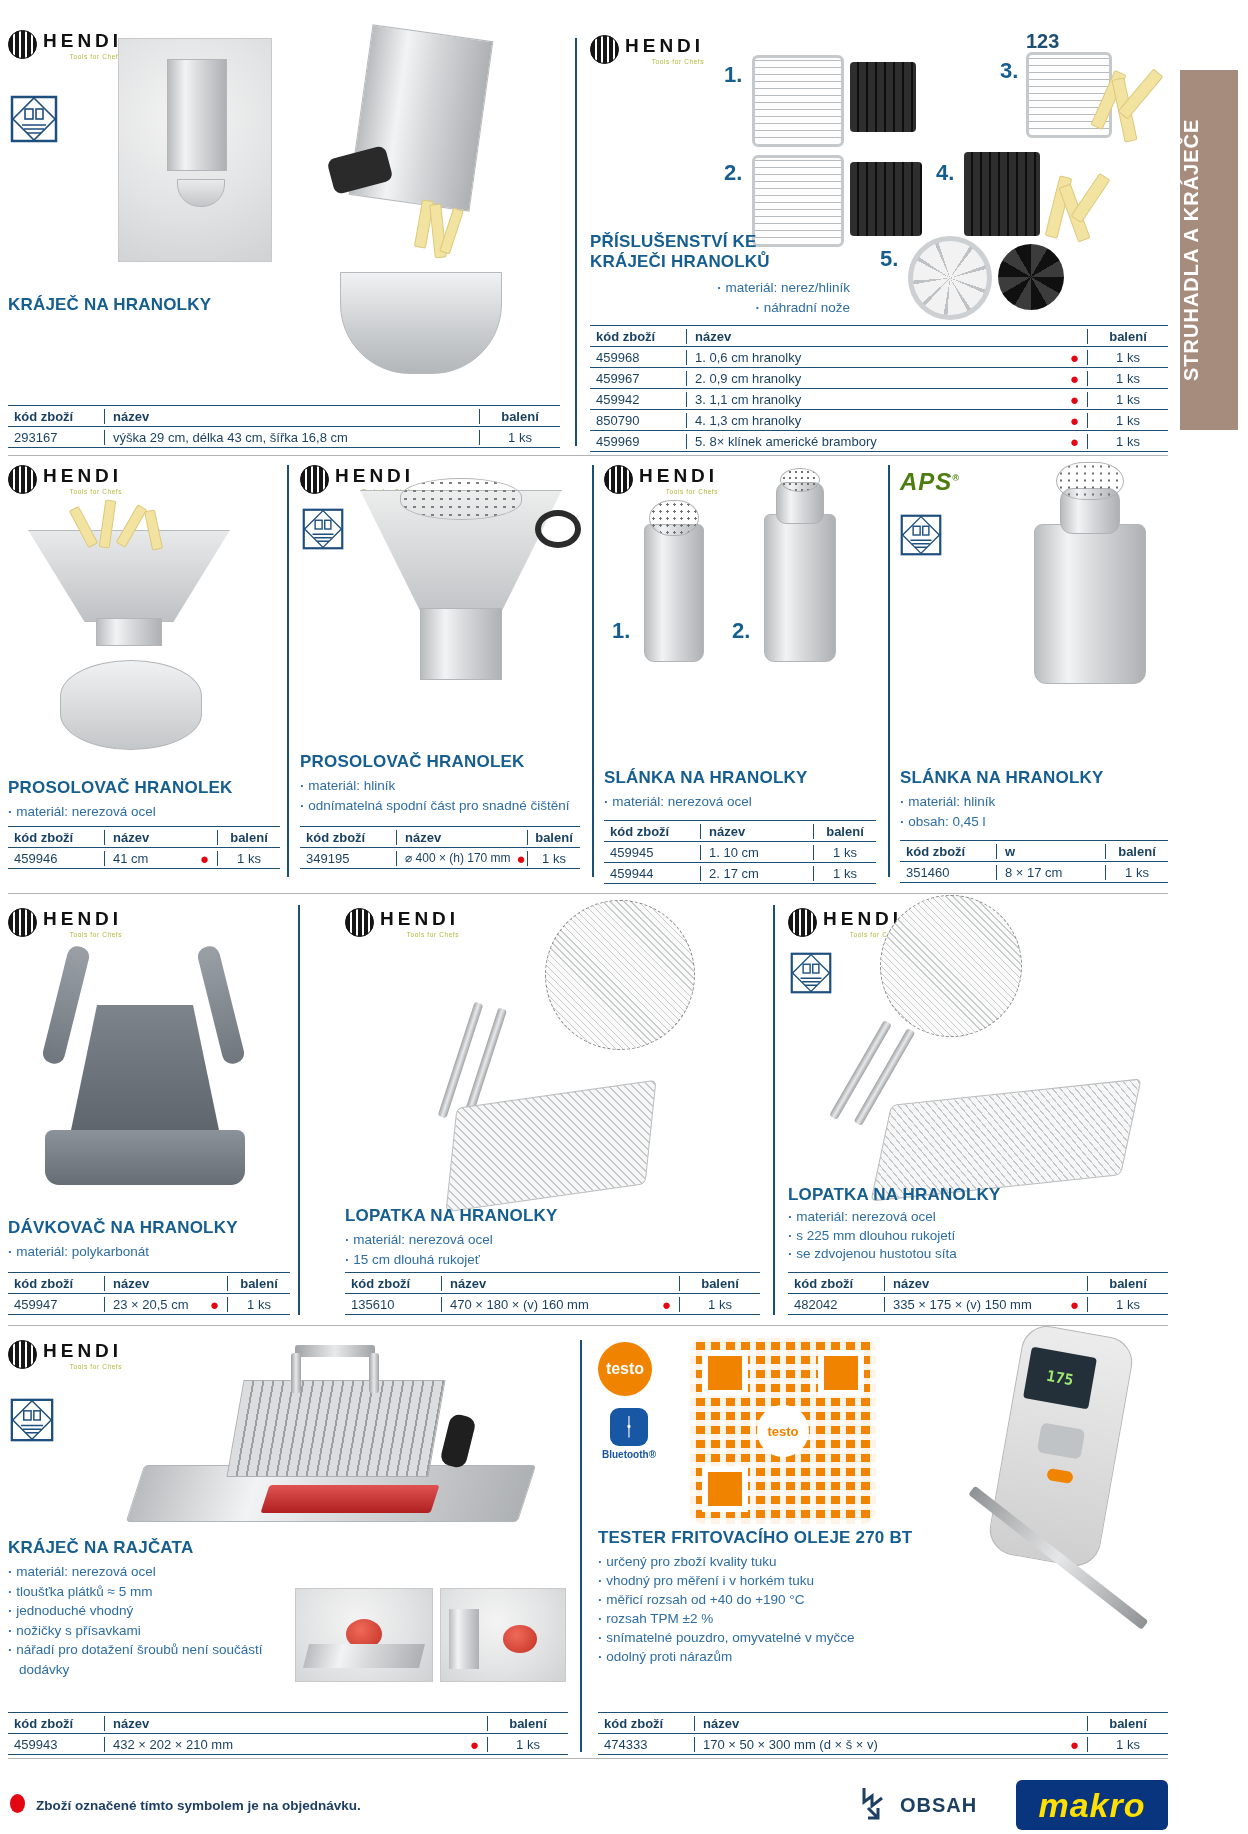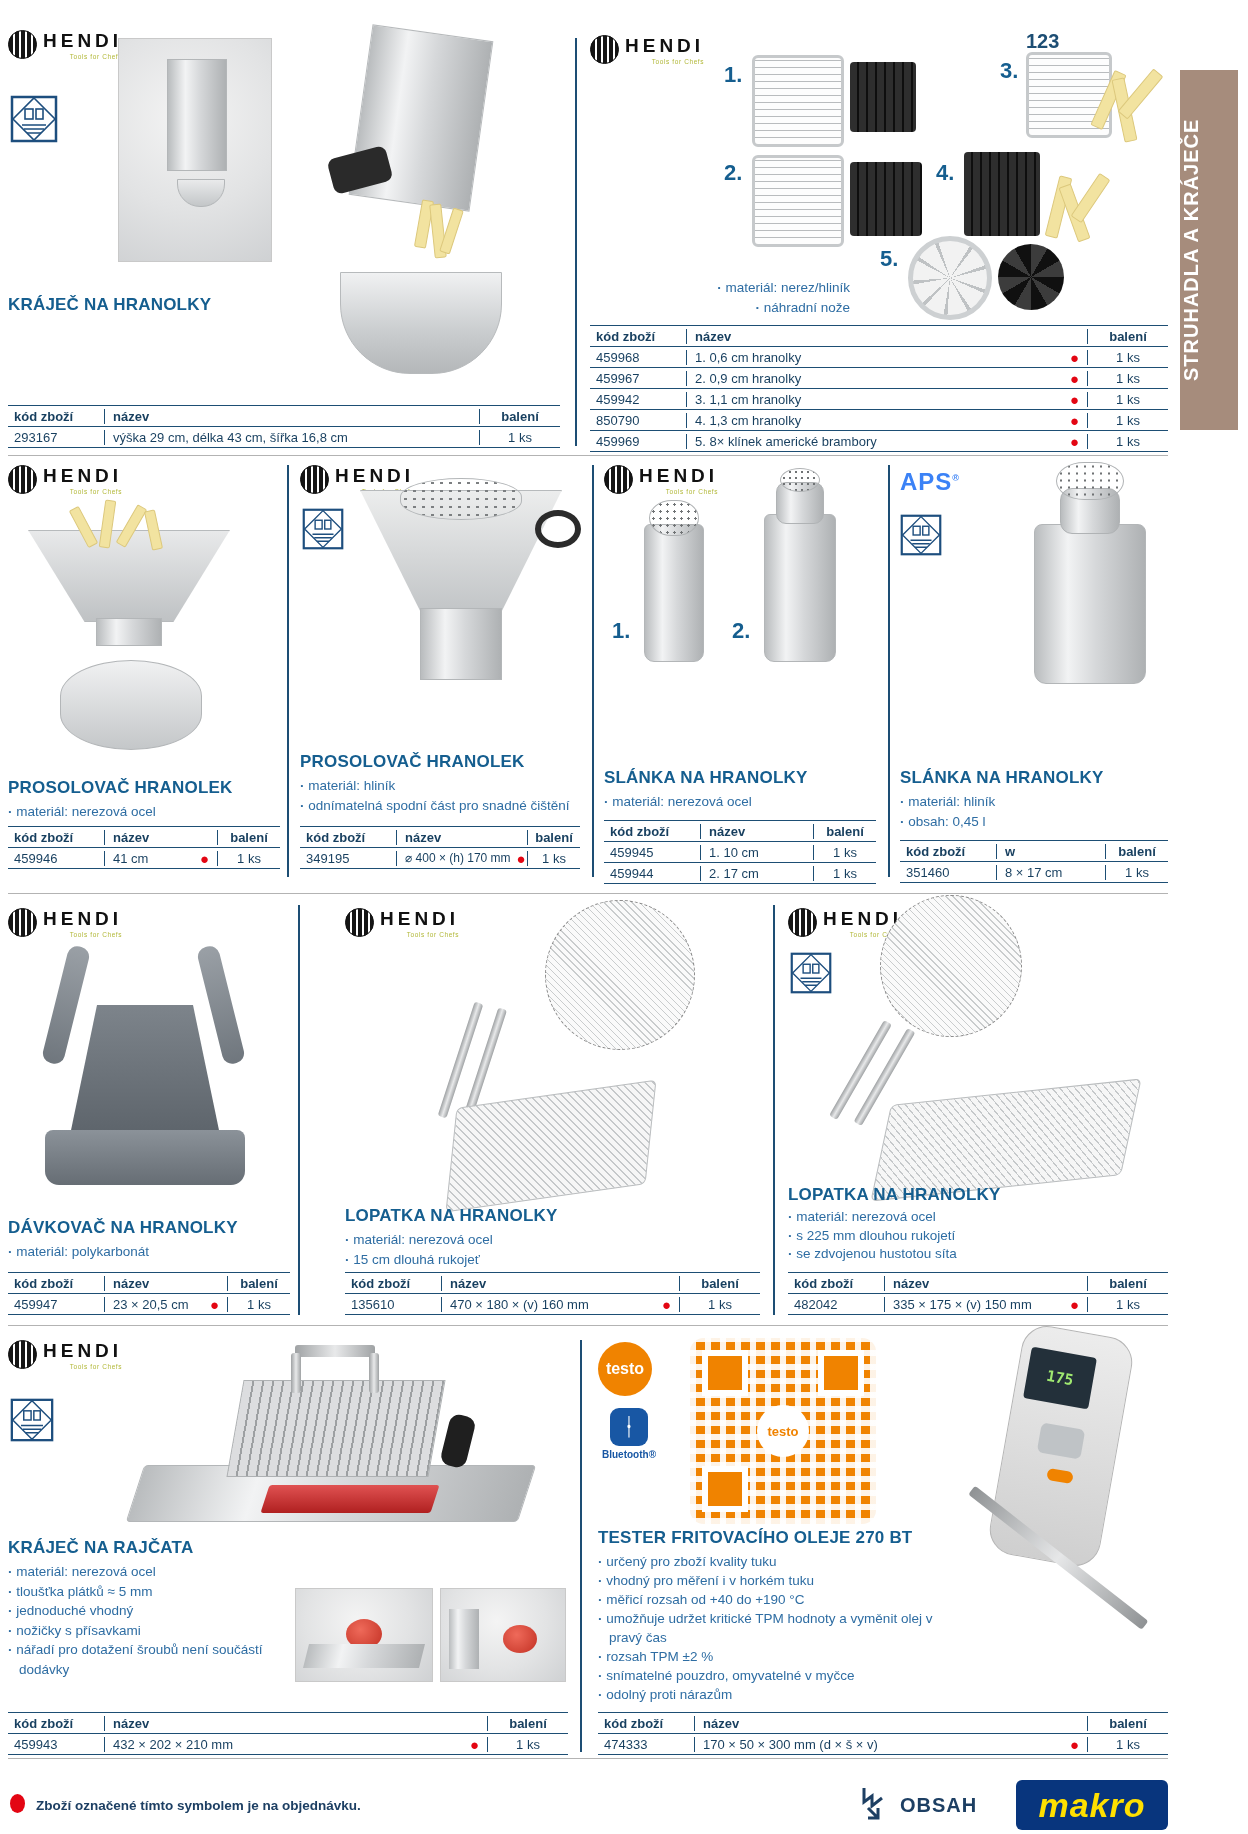--- a/index.html
+++ b/index.html
@@ -34,21 +34,21 @@
   
   .hendi{display:flex;align-items:flex-start;gap:6px;}
   .hicon{width:27px;height:27px;border-radius:50%;flex:none;
          background:repeating-linear-gradient(90deg,#151515 0 4px,#ffffff 4px 6px);
          background-color:#151515;border:1px solid #111;}
   .hwrap{display:flex;flex-direction:column;align-items:flex-end;}
   .hname{font-size:19px;font-weight:bold;color:#111;letter-spacing:4px;line-height:22px;}
   .htag{font-size:6.5px;color:#b2b838;letter-spacing:.6px;margin-top:1px;}
 
   
-  .aps{font-size:24px;font-weight:bold;color:#3b82f6;letter-spacing:1px;}
+  .aps{font-size:24px;font-weight:bold;font-style:italic;color:#4d7c0f;letter-spacing:1px;}
   .aps sup{font-size:9px;}
   .testo{width:54px;height:54px;border-radius:50%;background:#f08300;color:#fff;display:flex;
          align-items:center;justify-content:center;font-size:16px;font-weight:bold;}
   .bticon{width:38px;height:38px;border-radius:9px;background:#1857a4;color:#fff;display:flex;
           align-items:center;justify-content:center;font-size:24px;}
   .btlabel{font-size:10px;font-weight:bold;color:#1857a4;}
   .makro{width:152px;height:50px;background:#08357d;border-radius:6px;display:flex;align-items:center;
          justify-content:center;color:#ffe000;font-size:34px;font-weight:bold;font-style:italic;letter-spacing:1px;}
   .obsah{font-size:20px;font-weight:bold;color:#1d3f63;letter-spacing:1px;}
 
@@ -182,20 +182,21 @@
   <div class="abs figlabel" style="left:936px;top:160px;">4.</div>
   <div class="abs push-block" style="left:964px;top:152px;width:76px;height:84px;"></div>
   <div class="fry abs" style="left:1052px;top:176px;width:11px;height:60px;transform:rotate(14deg);"></div>
   <div class="fry abs" style="left:1068px;top:184px;width:11px;height:56px;transform:rotate(-20deg);"></div>
   <div class="fry abs" style="left:1084px;top:172px;width:11px;height:50px;transform:rotate(34deg);"></div>
 
   <div class="abs figlabel" style="left:880px;top:246px;">5.</div>
   <div class="abs ring" style="left:908px;top:236px;width:74px;height:74px;"></div>
   <div class="abs wheel" style="left:998px;top:244px;width:66px;height:66px;"></div>
 
+  <div class="abs h1" style="left:590px;top:232px;width:240px;">PŘÍSLUŠENSTVÍ KE KRÁJEČI HRANOLKŮ</div>
   <div class="abs bullets" style="left:590px;top:278px;width:260px;text-align:right;">
     <div class="bullet">materiál: nerez/hliník</div>
     <div class="bullet">náhradní nože</div>
   </div>
   <div class="abs ptable" style="left:590px;top:325px;width:578px;">
     <div class="ptr head">
       <div class="c-code">kód zboží</div>
       <div class="c-name">
           <span>název</span>
         </div>
@@ -607,21 +608,20 @@
     <div class="abs tester-screen" style="left:92px;top:22px;width:66px;height:52px;transform:rotate(10deg);">175</div>
     <div class="abs" style="left:104px;top:96px;width:44px;height:30px;background:#bfc3c6;border-radius:6px;transform:rotate(10deg);"></div>
     <div class="abs" style="left:112px;top:140px;width:26px;height:12px;background:#f08300;border-radius:6px;transform:rotate(10deg);"></div>
     <div class="abs probe" style="left:-10px;top:290px;width:220px;height:11px;transform:rotate(38deg);transform-origin:right center;"></div>
   </div>
   <div class="abs h1" style="left:598px;top:1528px;width:360px;">TESTER FRITOVACÍHO OLEJE 270 BT</div>
   <div class="abs bullets" style="left:598px;top:1552px;width:335px;line-height:19px;">
     <div class="bullet">určený pro zboží kvality tuku</div>
     <div class="bullet">vhodný pro měření i v horkém tuku</div>
     <div class="bullet">měřicí rozsah od +40 do +190 °C</div>
-    <div class="bullet">umožňuje udržet kritické TPM hodnoty a vyměnit olej v pravý čas</div>
     <div class="bullet">rozsah TPM ±2 %</div>
     <div class="bullet">snímatelné pouzdro, omyvatelné v myčce</div>
     <div class="bullet">odolný proti nárazům</div>
   </div>
   <div class="abs ptable" style="left:598px;top:1712px;width:570px;">
     <div class="ptr head">
       <div class="c-code">kód zboží</div>
       <div class="c-name">
           <span>název</span>
         </div>

